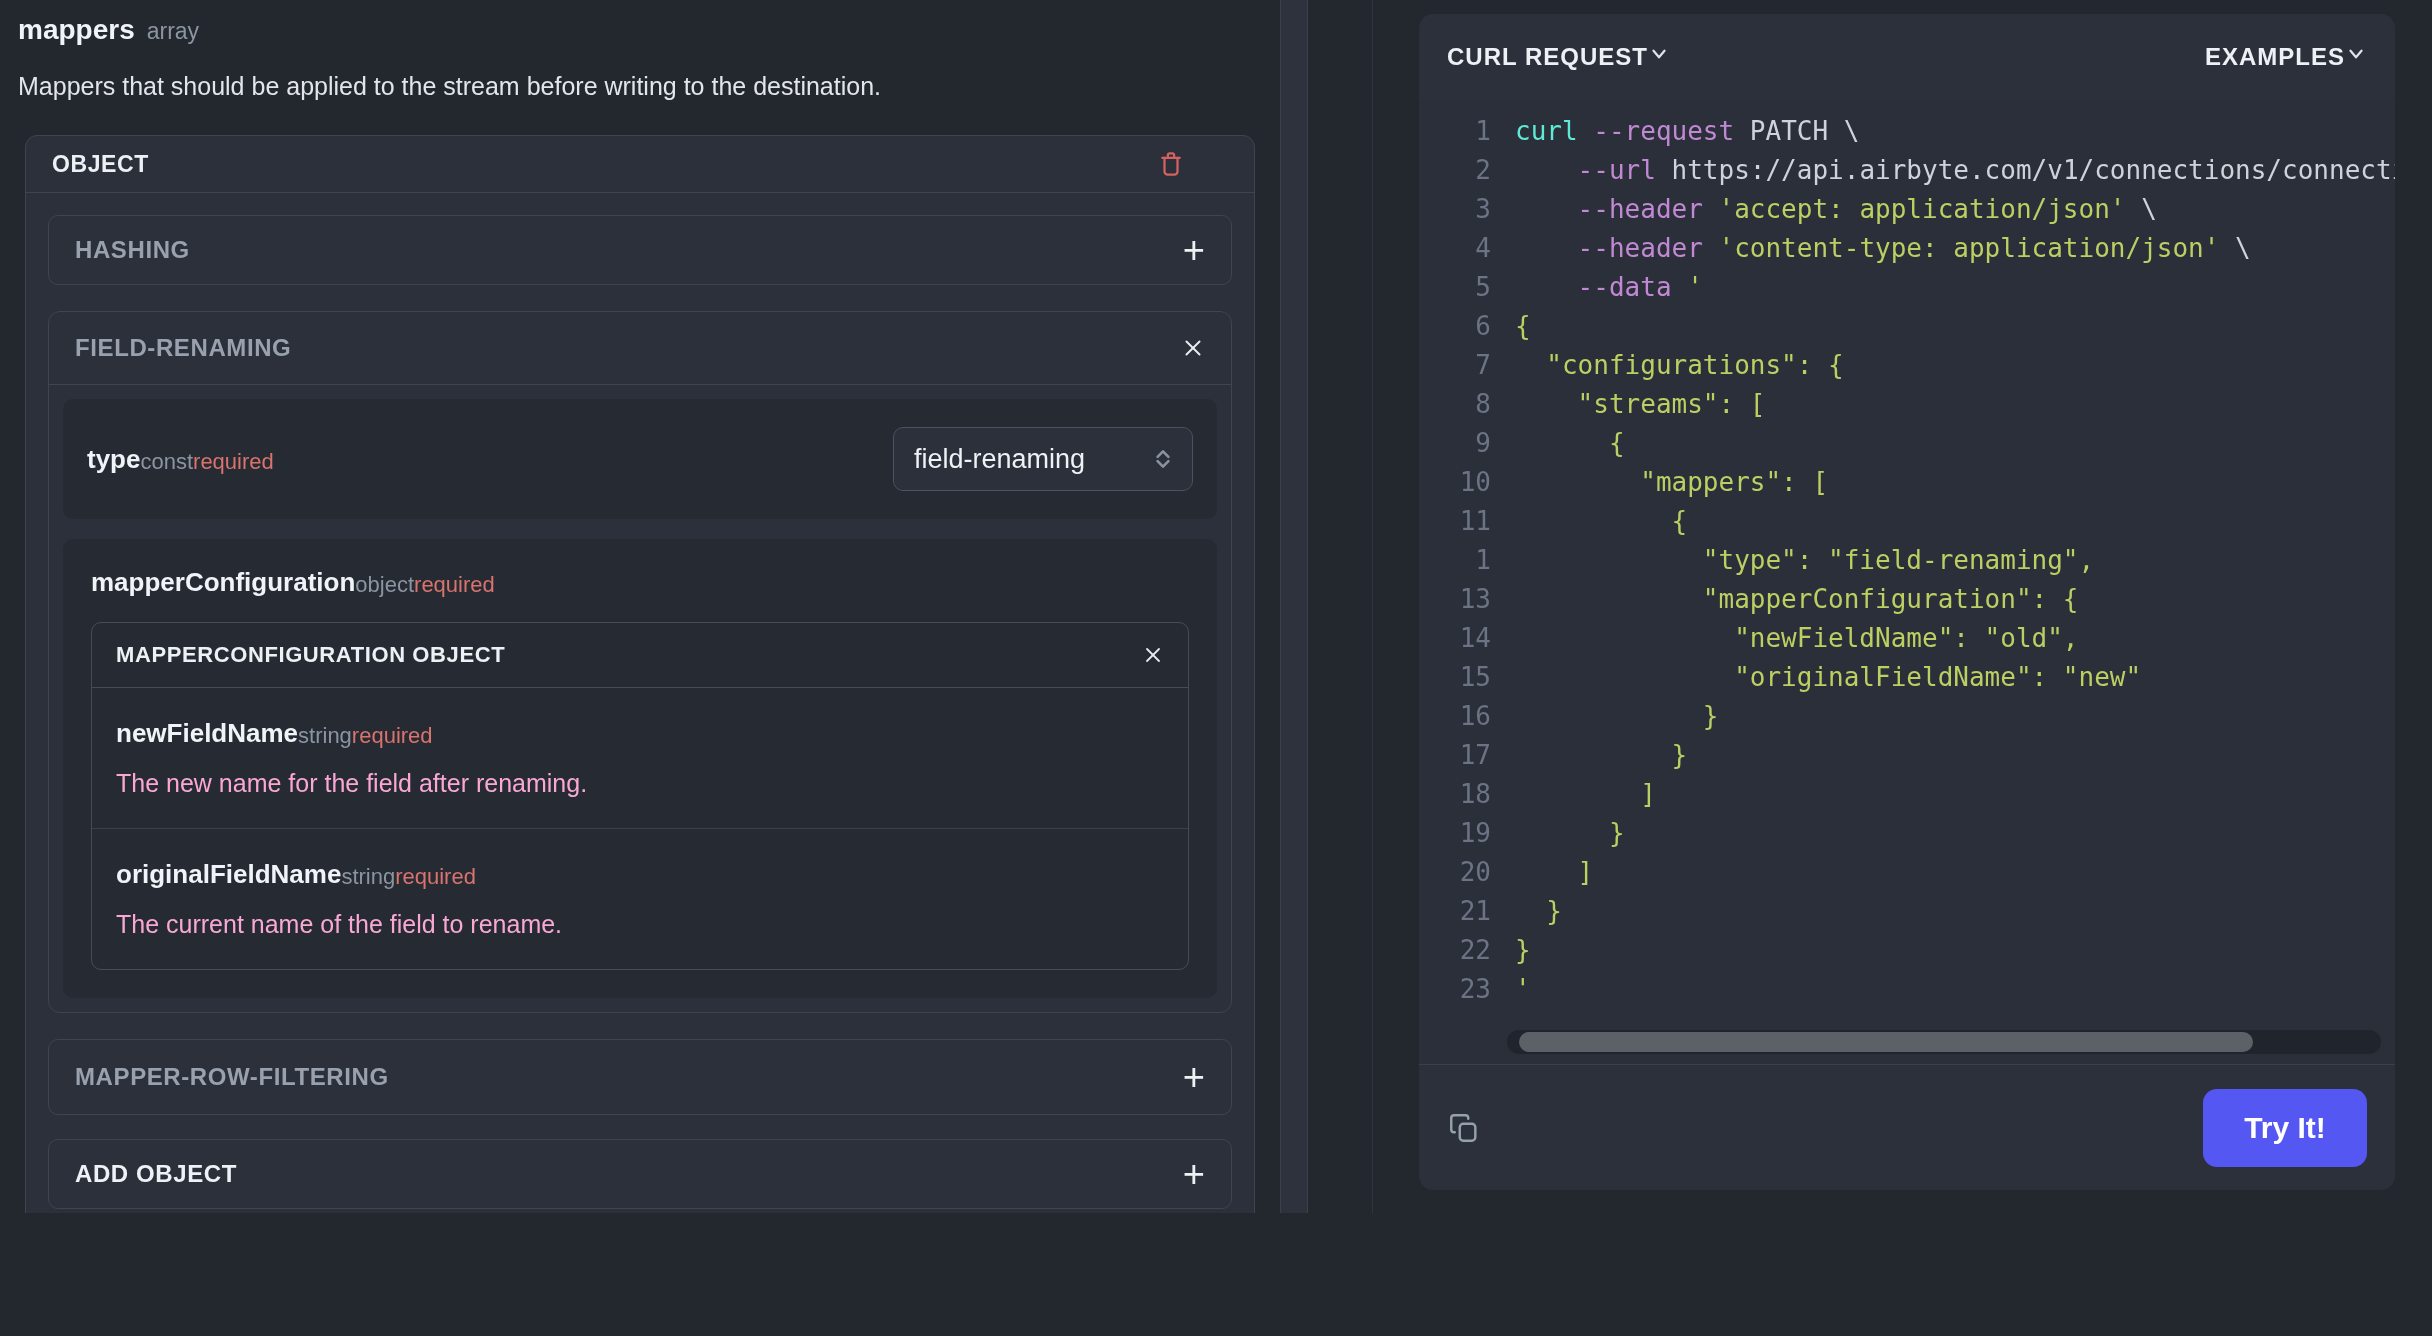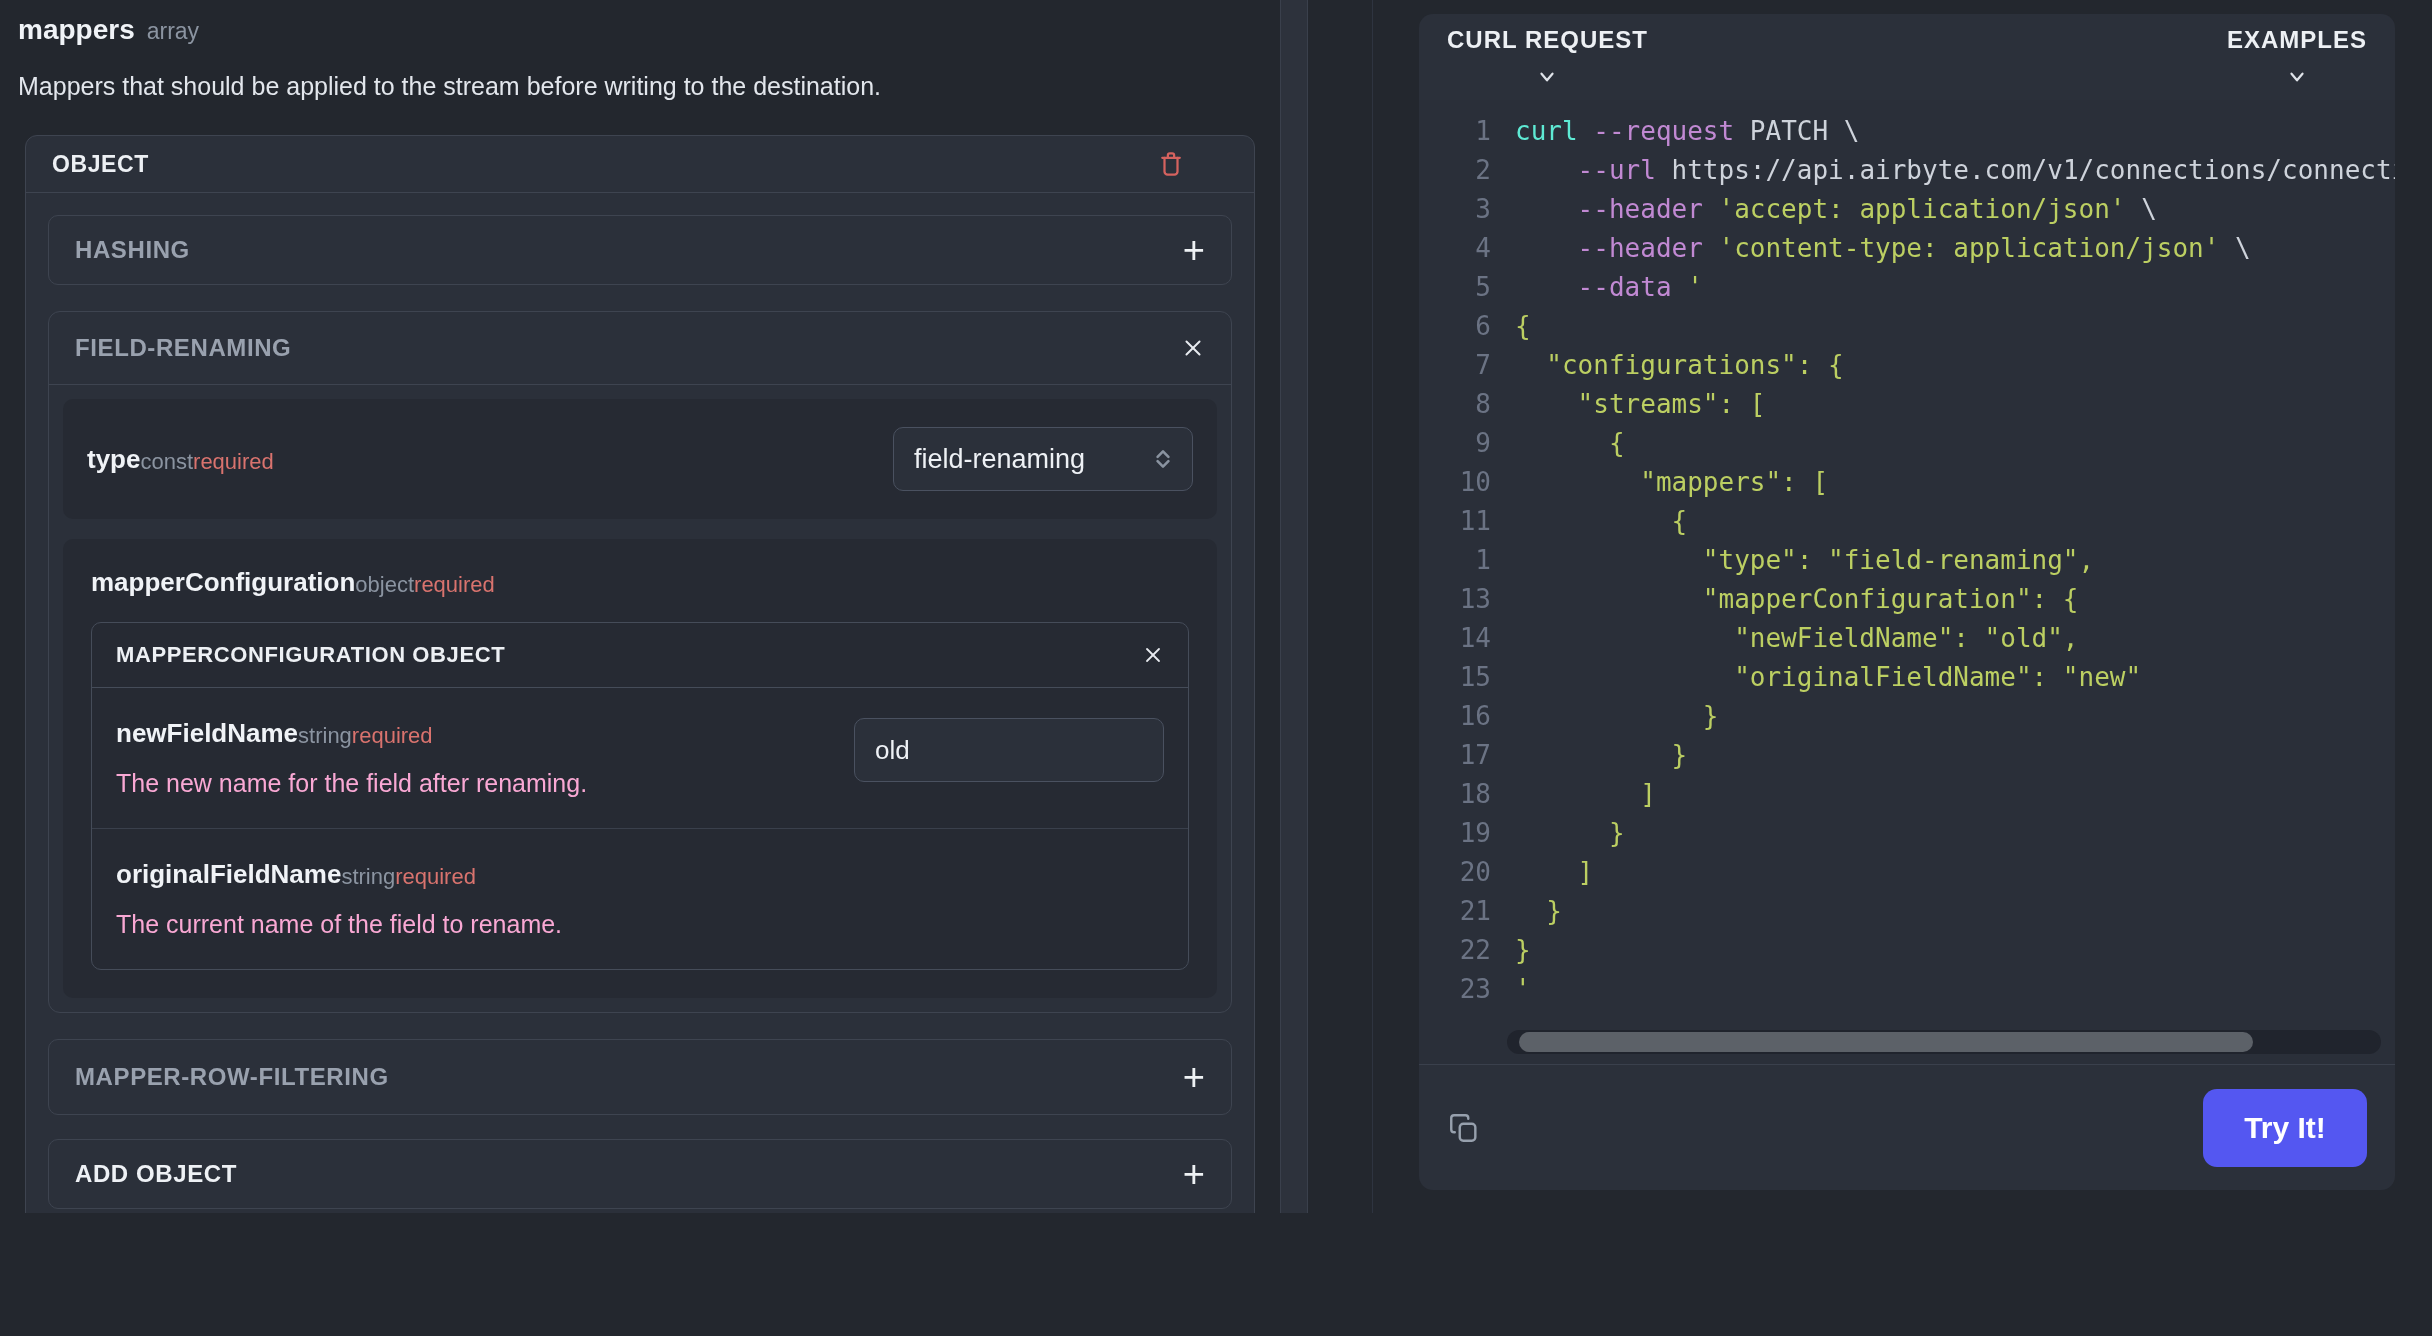--- a/index.html
+++ b/index.html
@@ -61,21 +61,21 @@
 
   
   .gutter{position:absolute;left:1280px;top:0;width:26px;height:1336px;background:#2d323c;
           border-left:1px solid #3a404c;border-right:1px solid #3a404c;}
   .vline{position:absolute;left:1372px;top:0;width:1px;height:1336px;background:#2e3440;}
 
   
   .card{position:absolute;background:#2b303a;border-radius:14px;}
   .curl-card{left:1419px;top:14px;width:976px;height:1176px;}
   .card-header{height:86px;display:flex;align-items:center;justify-content:space-between;padding:0 28px;}
-  .hdr-group{display:flex;align-items:center;gap:12px;flex-direction:column;}
+  .hdr-group{display:flex;align-items:flex-start;gap:0;}
   .card-title{font-size:24px;font-weight:700;letter-spacing:1px;color:#edf0f4;}
   .muted-title{color:#99a1ae;}
 
   .code-wrap{position:relative;height:964px;background:#2a2f39;overflow:hidden;}
   .code-lines{padding-top:12px;}
   .code-line{display:flex;height:39px;line-height:39px;
              font-family:"DejaVu Sans Mono",monospace;font-size:26px;white-space:pre;}
   .ln{width:46px;margin-left:26px;text-align:right;color:#6b7384;flex:none;}
   .lt{margin-left:24px;overflow:hidden;flex:1;}
   .cO{color:#5eead4;} .cP{color:#c189d3;} .cG{color:#bccf62;} .cW{color:#ced3db;}
@@ -177,21 +177,20 @@
 
                 <div class="mc-row">
                   <div class="mc-left">
                     <span class="name-line">
                       <span class="pname">newFieldName</span>
                       <span class="pmeta">string</span>
                       <span class="preq">required</span>
                     </span>
                     <div class="fdesc">The new name for the field after renaming.</div>
                   </div>
-                  <div class="tinput">old</div>
                 </div>
 
                 <div class="mc-row">
                   <div class="mc-left">
                     <span class="name-line">
                       <span class="pname">originalFieldName</span>
                       <span class="pmeta">string</span>
                       <span class="preq">required</span>
                     </span>
                     <div class="fdesc">The current name of the field to rename.</div>

